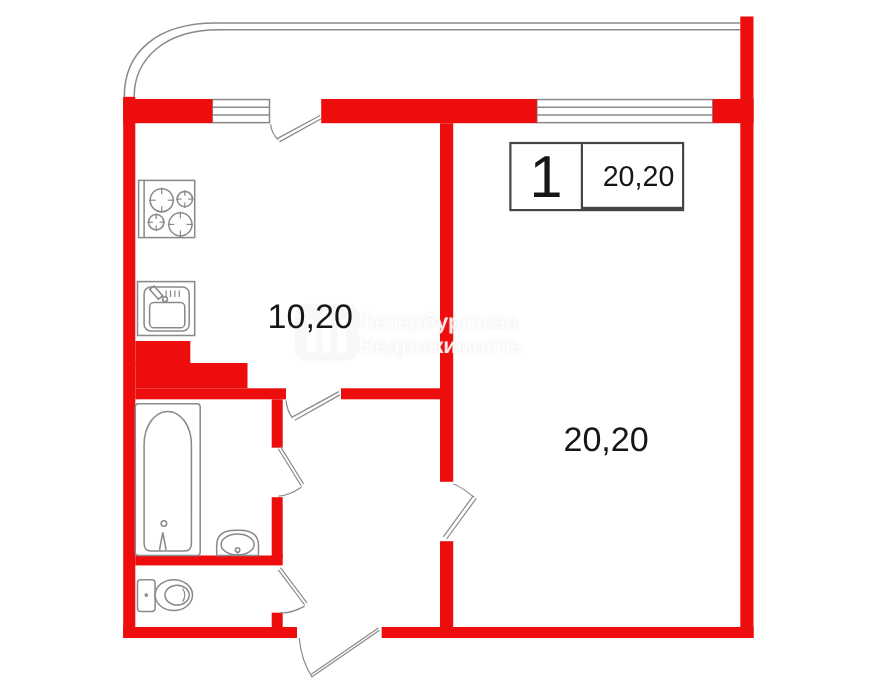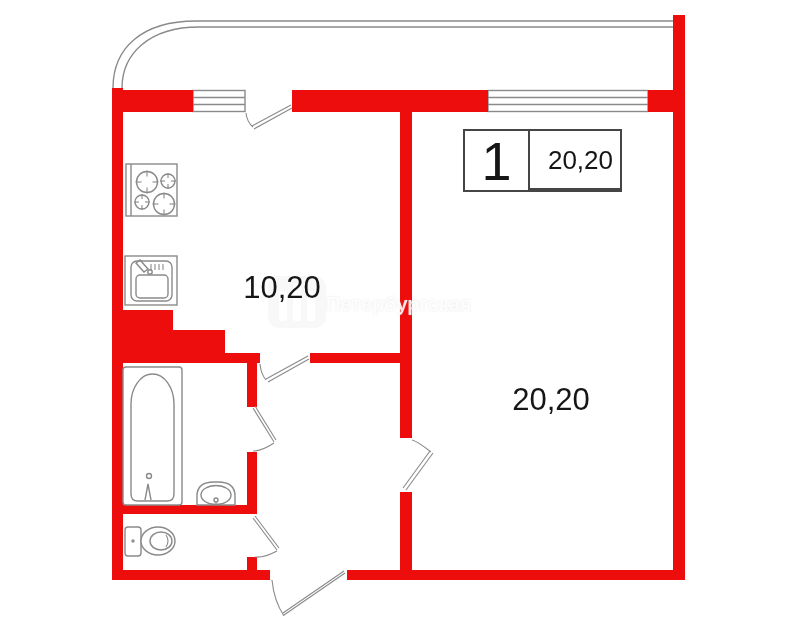--- a/index.html
+++ b/index.html
@@ -186,20 +186,21 @@
   </svg>
 
   <div class="watermark">
     <div class="wm-logo">
         <i></i>
         <i></i>
         <i></i>
       </div>
     <div class="wm-text">
       <div>Петербургская</div>
+      <div>Недвижимость</div>
     </div>
   </div>
 
   <div class="info-box">
     <div class="num-cell">1</div>
     <div class="area-cell">
       <div class="area-row top">20,20</div>
     </div>
   </div>
 

